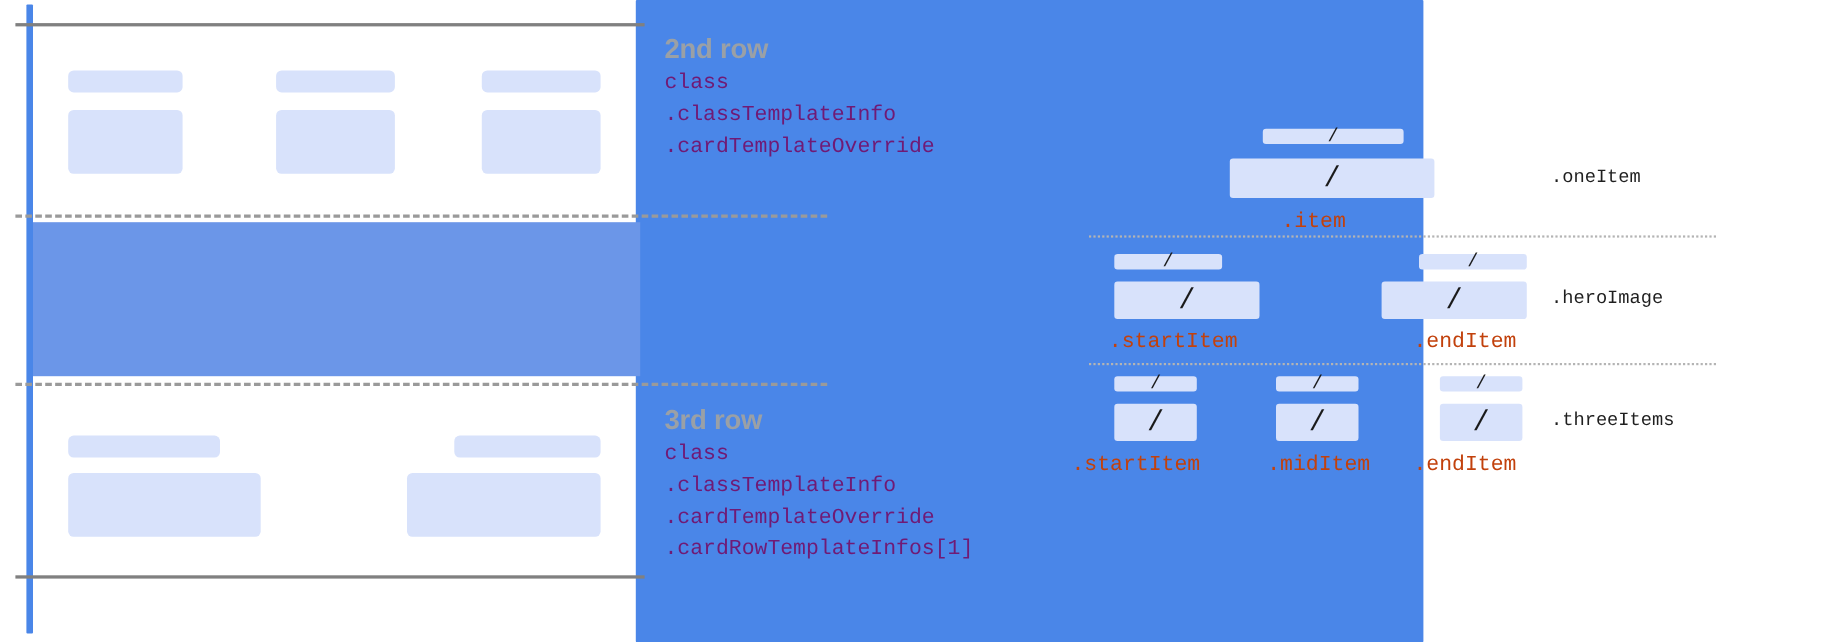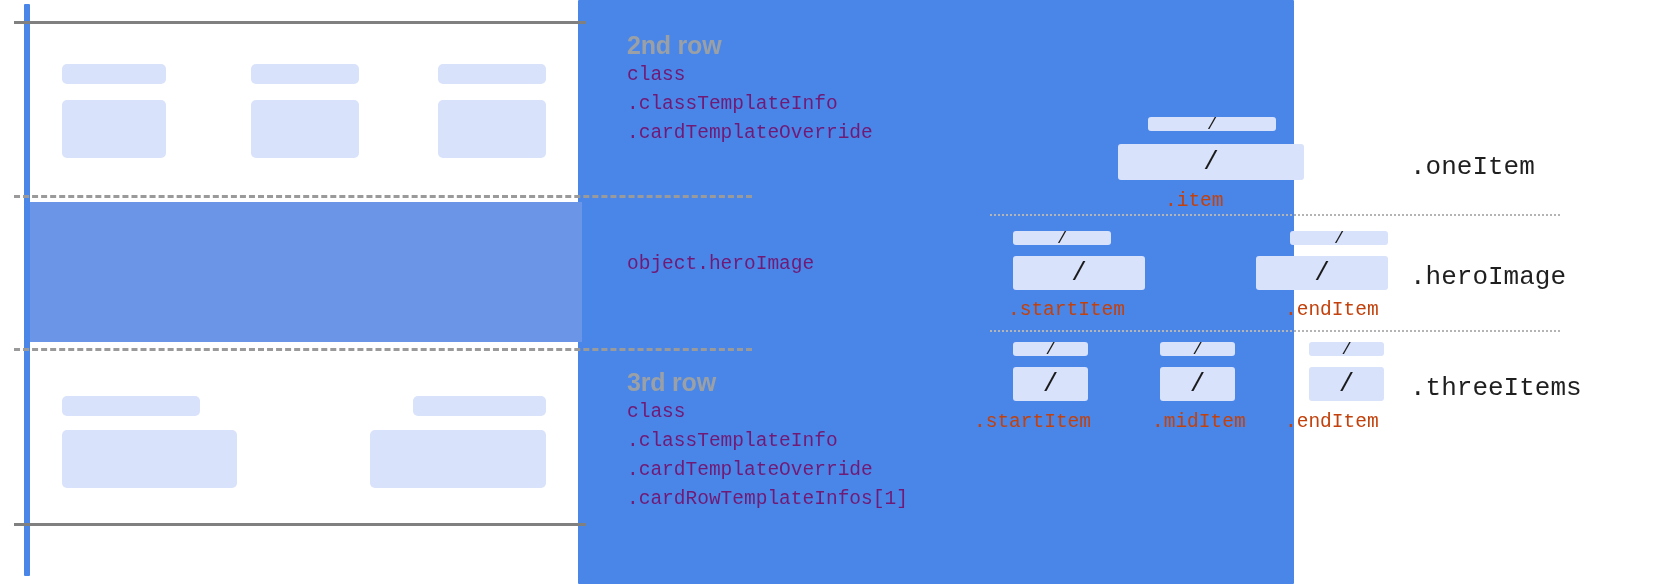--- a/index.html
+++ b/index.html
@@ -16,21 +16,21 @@
   .hline.bottom{top:523px;}
   .dashline{position:absolute;left:14px;width:738px;height:0;border-top:3px dashed #9a9a9a;}
   .dashline.d1{top:195px;}
   .dashline.d2{top:348px;}
 
   .hero{position:absolute;left:30px;top:202px;width:552px;height:140px;background:#6b96e8;}
 
   .ph{position:absolute;background:#d8e2fb;border-radius:5px;}
 
   
-  .txtcol{position:absolute;font-family:"Liberation Mono","DejaVu Sans Mono",monospace;margin-left:23px;}
+  .txtcol{position:absolute;font-family:"Liberation Mono","DejaVu Sans Mono",monospace;}
   .rowhead{font-family:"Liberation Sans",sans-serif;font-weight:bold;font-size:25px;color:#9aa0a6;letter-spacing:-0.2px;line-height:1.25;}
   .codeline{font-size:19.5px;color:#701a75;line-height:29px;white-space:pre;}
 
   .blk-2nd{left:604px;top:30px;}
   .blk-hero{left:604px;top:250px;}
   .blk-3rd{left:604px;top:367px;}
 
   
   .right{position:absolute;left:960px;top:0;width:716px;height:584px;}
   .dotline{position:absolute;height:0;border-top:2px dotted #b4b4b4;}
@@ -40,21 +40,21 @@
   .item{position:absolute;}
   .bar{position:absolute;background:#d8e2fb;border-radius:3px;
        font-family:"Liberation Mono","DejaVu Sans Mono",monospace;color:#1a1a1a;
        display:flex;align-items:center;justify-content:center;}
   .bar.small{height:14px;font-size:17px;}
   .bar.big{font-size:26px;}
 
   .cap{position:absolute;font-family:"Liberation Mono","DejaVu Sans Mono",monospace;
        font-size:19.5px;color:#c2410c;white-space:pre;text-align:right;}
   .grouplabel{position:absolute;font-family:"Liberation Mono","DejaVu Sans Mono",monospace;
-       font-size:26px;color:#1f1f1f;white-space:pre;}
+       font-size:17px;color:#1f1f1f;white-space:pre;}
 </style>
 </head>
 <body>
 
 <div class="stage">
 
   <div class="card-mock">
 
     <div class="vline left"></div>
     <div class="vline right"></div>
@@ -84,21 +84,20 @@
   </div>
 
   <div class="txtcol blk-2nd">
     <div class="rowhead">2nd row</div>
     <div class="codeline">class</div>
     <div class="codeline">.classTemplateInfo</div>
     <div class="codeline">.cardTemplateOverride</div>
   </div>
 
   <div class="txtcol blk-hero">
-    <div class="codeline">object.heroImage</div>
   </div>
 
   <div class="txtcol blk-3rd">
     <div class="rowhead">3rd row</div>
     <div class="codeline">class</div>
     <div class="codeline">.classTemplateInfo</div>
     <div class="codeline">.cardTemplateOverride</div>
     <div class="codeline">.cardRowTemplateInfos[1]</div>
   </div>
 

